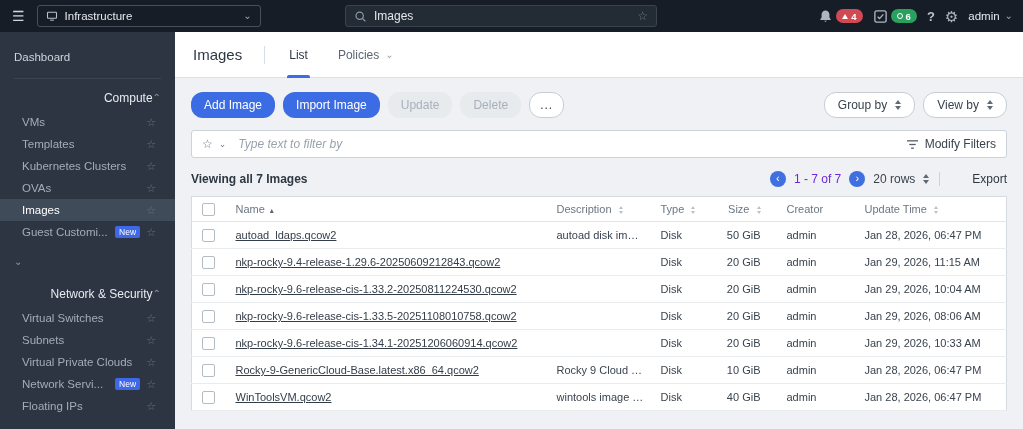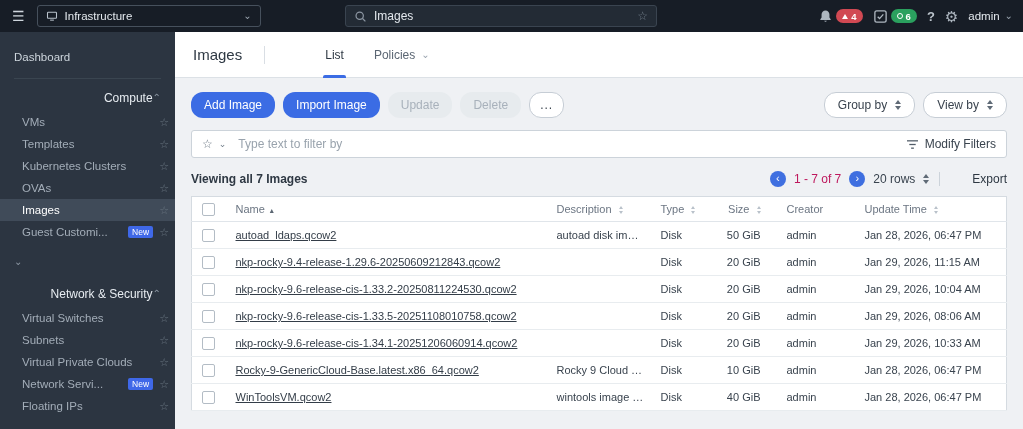--- a/index.html
+++ b/index.html
@@ -33,42 +33,42 @@
   .circ-ic { width:6px; height:6px; border:1.3px solid #fff; border-radius:50%; }
   .help-glyph { font-size:13px; font-weight:bold; color:#bcc4cc; cursor:pointer; }
   .gear-glyph { font-size:15px; color:#aeb7c0; cursor:pointer; line-height:1; }
   .user-menu { display:flex; align-items:center; gap:5px; font-size:11.5px;
     color:#e4e9ee; cursor:pointer; }
 
   
   .shell { display:flex; height:397px; }
   .sidebar { width:175px; background:#2c3541; color:#a3adb8; flex:none;
     padding-top:12px; overflow:hidden; }
-  .side-item { height:22px; display:flex; align-items:center; padding:0 6px 0 22px;
+  .side-item { height:22px; display:flex; align-items:center; padding:0 19px 0 22px;
     font-size:11.5px; cursor:pointer;justify-content:center; }
   .side-item .lbl { flex:1; white-space:nowrap; overflow:hidden; }
   .side-item.top { padding-left:14px; color:#cdd5dc; height:26px; }
   .side-item.active { background:#404b59; color:#ffffff; }
   .side-item .fav { color:#66727e; font-size:11px; }
   .side-divider { border-top:1px solid #3a4550; margin:8px 14px 4px 14px; }
   .side-section { height:26px; margin-top:6px; display:flex; align-items:center;
     padding:0 14px; color:#e7ecf1; font-size:12px; cursor:pointer;text-align:right; }
   .side-section .lbl { flex:1; }
   .sec-caret { font-size:10px; color:#8d98a4; line-height:1; }
   .new-badge { background:#3f68e8; color:#fff; font-size:8.5px; border-radius:2px;
     padding:1px 4px; margin-left:6px; flex:none; }
 
   .main { flex:1; display:flex; flex-direction:column; background:#eff1f4; min-width:0; }
   .page-head { background:#fff; height:46px; border-bottom:1px solid #dce1e6;
     display:flex; align-items:center; padding:0 0 0 18px; flex:none; }
   .page-title { font-size:15px; font-weight:500; color:#2e3843; }
   .head-divider { width:1px; height:18px; background:#d9dee4; margin:0 22px; }
   .tab { height:100%; display:flex; align-items:center; gap:6px; padding:0 2px;
     margin-right:26px; position:relative; font-size:12px; color:#5b6673; cursor:pointer; }
-  .tab.active { color:#2e3843; font-weight:500;margin-left:36px; }
+  .tab.active { color:#2e3843; font-weight:500; }
   .tab.active::after { content:""; position:absolute; left:0; right:0; bottom:-1px;
     height:3px; background:#3b6ce4; border-radius:2px 2px 0 0; }
 
   .content { padding:14px 16px 0 16px; }
 
   
   .toolbar { display:flex; align-items:center; gap:8px; }
   .btn { height:26px; border-radius:12px; font-size:12px; border:none; cursor:pointer;
     padding:0 13px; font-family:"Liberation Sans", sans-serif; }
   .btn.primary { background:#3b6ce4; color:#fff; }
@@ -84,33 +84,33 @@
   .cud b.u { border-bottom:4px solid #5f6a76; }
   .cud b.d { border-top:4px solid #5f6a76; }
 
   
   .filter-bar { margin-top:12px; height:28px; background:#fff;
     border:1px solid #ccd3da; border-radius:3px; display:flex; align-items:center;
     padding:0 10px; gap:6px; }
   .filter-bar .star-glyph { color:#707c88; }
   .filter-bar .caret { color:#707c88; font-size:9px; margin-right:6px; }
   .filter-bar input { flex:1; border:none; outline:none; font-size:12px;
-    color:#39434e; font-family:"Liberation Sans", sans-serif; }
+    color:#39434e; font-family:"Liberation Sans", sans-serif;font-style:italic; }
   .filter-bar input::placeholder { color:#99a3ad; }
   .modify-filters { display:flex; align-items:center; gap:6px; font-size:12px;
     color:#39434e; cursor:pointer; }
 
   
   .summary { margin-top:13px; display:flex; align-items:center; font-size:12px; }
   .viewing { font-weight:bold; color:#2e3843; }
   .summary-right { margin-left:auto; display:flex; align-items:center; gap:8px; }
   .page-circle { width:16px; height:16px; border-radius:50%; background:#3f6fe0;
     color:#fff; font-size:11px; display:flex; align-items:center; justify-content:center;
     line-height:1; padding-bottom:1px; cursor:pointer; }
-  .range { color:#be185d; }
+  .range { color:#6d28d9; }
   .rows-select { display:flex; align-items:center; color:#39434e; cursor:pointer; }
   .vdiv { width:1px; height:14px; background:#ccd3da; margin:0 2px; }
   .export { color:#2e3843; cursor:pointer;margin-left:22px; }
 
   
   table.img-table { margin-top:9px; width:100%; border-collapse:collapse;
     table-layout:fixed; background:#fff; border:1px solid #d5dbe1; }
   .img-table th { height:25px; text-align:left; font-size:11px; font-weight:normal;
     color:#6c7683; padding:0 0 0 10px; white-space:nowrap; border-bottom:1px solid #e0e5ea;
     cursor:pointer; }

